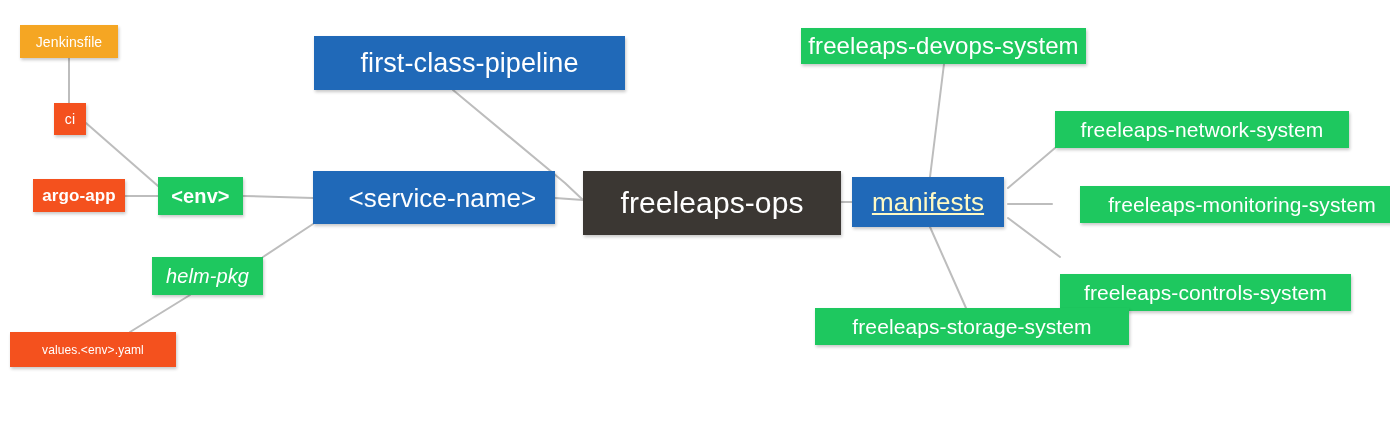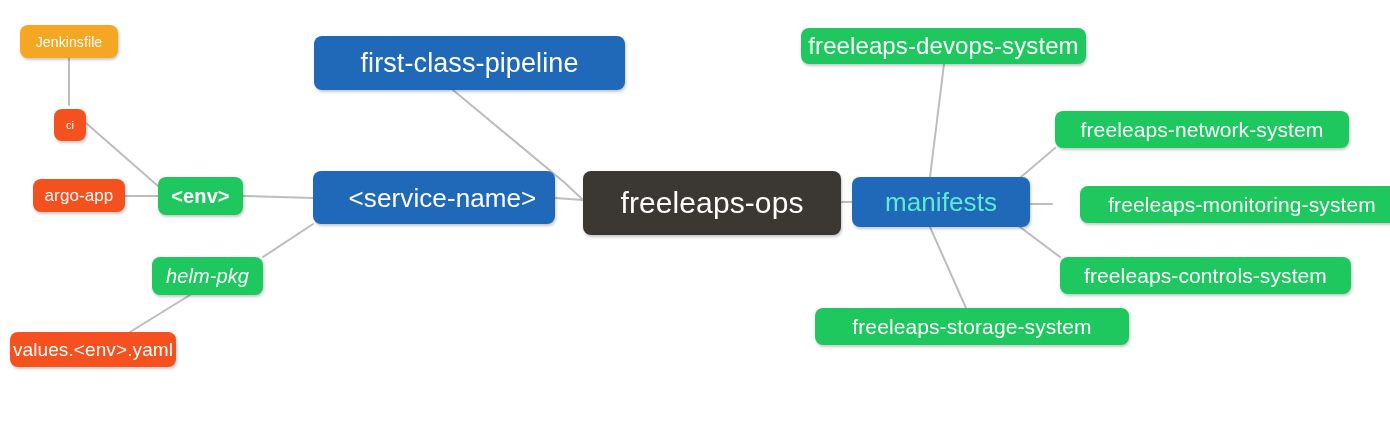--- a/index.html
+++ b/index.html
@@ -22,21 +22,21 @@
     width: 1390px;
     height: 421px;
     pointer-events: none;
   }
   .node {
     position: absolute;
     box-sizing: border-box;
     display: flex;
     align-items: center;
     justify-content: center;
-    border-radius: 8px;
+    border-radius: 0;
     color: #ffffff;
     white-space: nowrap;
     box-shadow: 1px 2px 3px rgba(0,0,0,0.22);
     letter-spacing: 0.1px;
     line-height: 1;
     user-select: none;
   }
   .node-label {
     display: block;
     white-space: nowrap;
@@ -65,50 +65,50 @@
   <div id="node-layer">
       <div class="node" style="left: 583px; top: 171px; width: 258px; height: 64px; background: rgb(59, 55, 51); font-size: 30px; color: rgb(255, 255, 255);">
         <span class="node-label">freeleaps-ops</span>
       </div>
       <div class="node" style="left: 314px; top: 36px; width: 311px; height: 54px; background: rgb(32, 105, 184); font-size: 27px; color: rgb(255, 255, 255);">
         <span class="node-label">first-class-pipeline</span>
       </div>
       <div class="node" style="left: 313px; top: 171px; width: 242px; height: 53px; background: rgb(32, 105, 184); font-size: 26px; color: rgb(255, 255, 255); padding-left: 17px;">
         <span class="node-label">&lt;service-name&gt;</span>
       </div>
-      <div class="node" style="left: 852px; top: 177px; width: 178px; height: 50px; background: rgb(32, 105, 184); font-size: 26px; color: #5eead4;">
+      <div class="node" style="left: 852px; top: 177px; width: 152px; height: 50px; background: rgb(32, 105, 184); font-size: 26px; color: #fef9c3; text-decoration: underline;">
         <span class="node-label">manifests</span>
       </div>
       <div class="node" style="left: 158px; top: 177px; width: 85px; height: 38px; background: rgb(30, 200, 95); font-size: 20px; color: rgb(255, 255, 255); font-weight: bold;">
         <span class="node-label">&lt;env&gt;</span>
       </div>
       <div class="node" style="left: 152px; top: 257px; width: 111px; height: 38px; background: rgb(30, 200, 95); font-size: 20px; color: rgb(255, 255, 255); font-style: italic;">
         <span class="node-label">helm-pkg</span>
       </div>
-      <div class="node" style="left: 54px; top: 109px; width: 32px; height: 32px; background: rgb(244, 81, 30); font-size: 11px; color: rgb(255, 255, 255);">
+      <div class="node" style="left: 54px; top: 103px; width: 32px; height: 32px; background: rgb(244, 81, 30); font-size: 14px; color: rgb(255, 255, 255);">
         <span class="node-label">ci</span>
       </div>
       <div class="node" style="left: 20px; top: 25px; width: 98px; height: 33px; background: rgb(245, 166, 35); font-size: 14px; color: rgb(255, 255, 255);">
         <span class="node-label">Jenkinsfile</span>
       </div>
-      <div class="node" style="left: 33px; top: 179px; width: 92px; height: 33px; background: rgb(244, 81, 30); font-size: 17px; color: rgb(255, 255, 255);">
+      <div class="node" style="left: 33px; top: 179px; width: 92px; height: 33px; background: rgb(244, 81, 30); font-size: 17px; color: rgb(255, 255, 255); font-weight: bold;">
         <span class="node-label">argo-app</span>
       </div>
-      <div class="node" style="left: 10px; top: 332px; width: 166px; height: 35px; background: rgb(244, 81, 30); font-size: 19px; color: rgb(255, 255, 255);">
+      <div class="node" style="left: 10px; top: 332px; width: 166px; height: 35px; background: rgb(244, 81, 30); font-size: 12px; color: rgb(255, 255, 255);">
         <span class="node-label">values.&lt;env&gt;.yaml</span>
       </div>
       <div class="node" style="left: 801px; top: 28px; width: 285px; height: 36px; background: rgb(30, 200, 95); font-size: 24px; color: rgb(255, 255, 255);">
         <span class="node-label">freeleaps-devops-system</span>
       </div>
       <div class="node" style="left: 1055px; top: 111px; width: 294px; height: 37px; background: rgb(30, 200, 95); font-size: 21px; color: rgb(255, 255, 255);">
         <span class="node-label">freeleaps-network-system</span>
       </div>
       <div class="node" style="left: 1052px; top: 186px; width: 324px; height: 37px; background: rgb(30, 200, 95); font-size: 21px; color: rgb(255, 255, 255); margin-left: 28px;">
         <span class="node-label">freeleaps-monitoring-system</span>
       </div>
-      <div class="node" style="left: 1060px; top: 257px; width: 291px; height: 37px; background: rgb(30, 200, 95); font-size: 21px; color: rgb(255, 255, 255);">
+      <div class="node" style="left: 1060px; top: 274px; width: 291px; height: 37px; background: rgb(30, 200, 95); font-size: 21px; color: rgb(255, 255, 255);">
         <span class="node-label">freeleaps-controls-system</span>
       </div>
       <div class="node" style="left: 815px; top: 308px; width: 314px; height: 37px; background: rgb(30, 200, 95); font-size: 21px; color: rgb(255, 255, 255);">
         <span class="node-label">freeleaps-storage-system</span>
       </div>
     </div>
 </div>
 
 </body></html>

